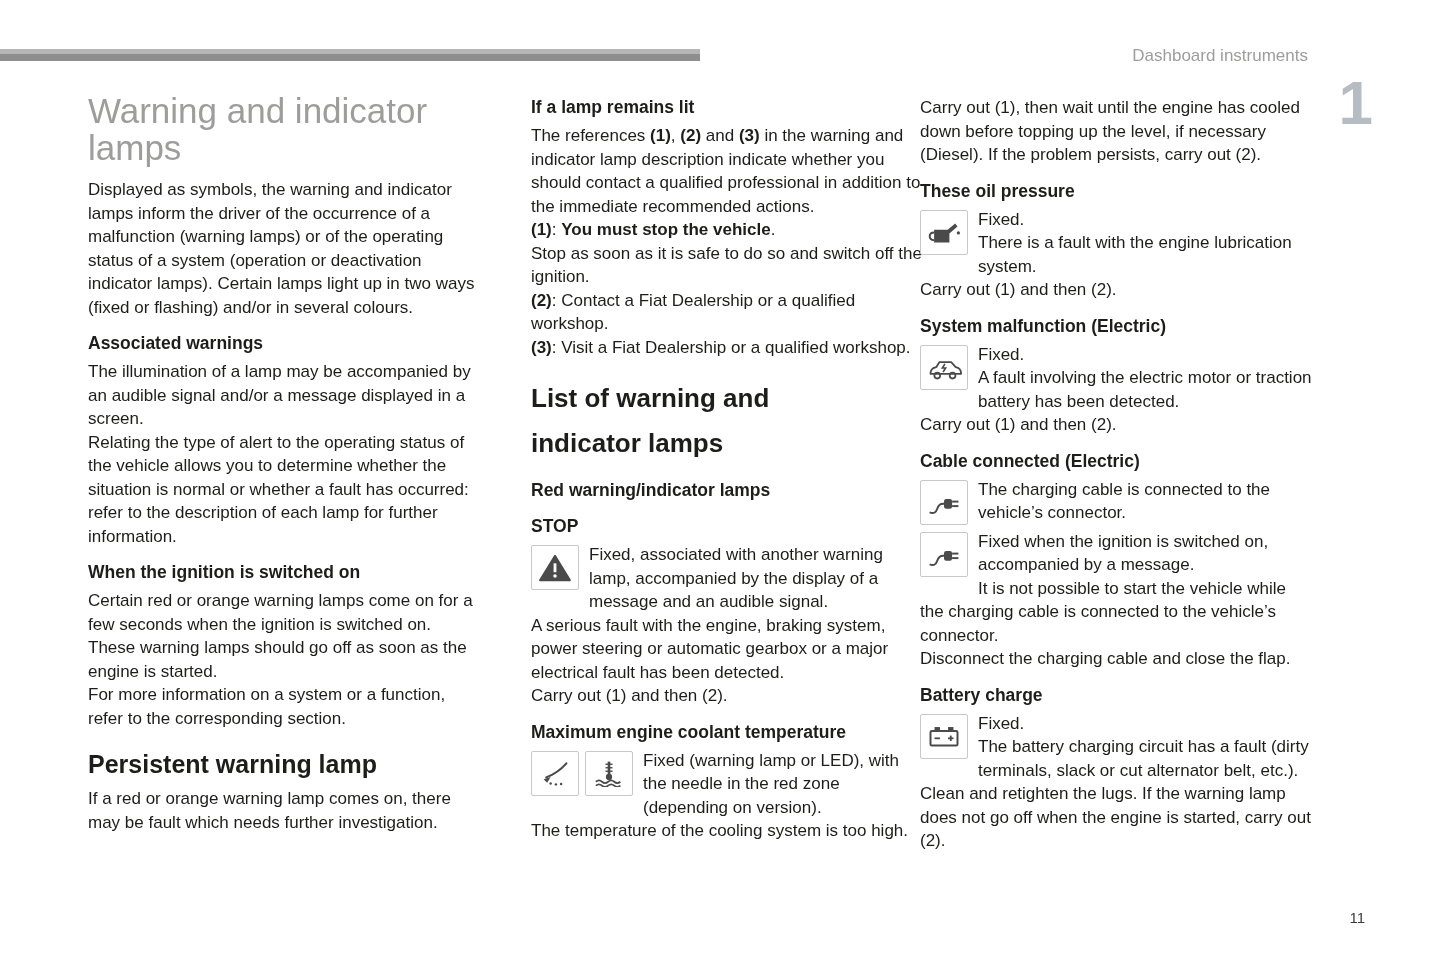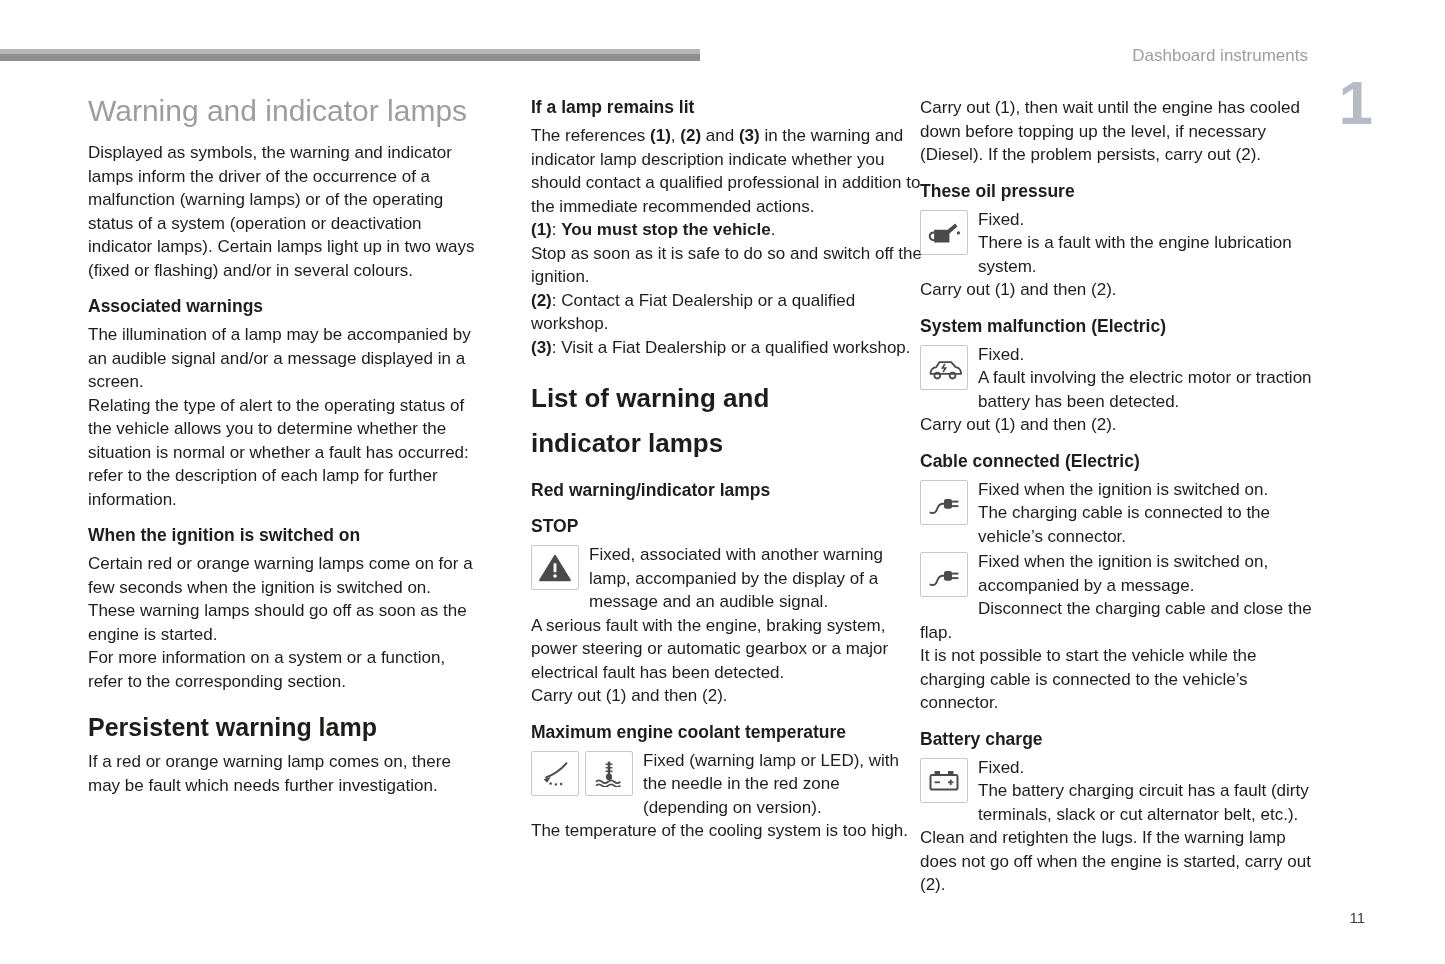--- a/index.html
+++ b/index.html
@@ -34,21 +34,21 @@
 
   .col { position: absolute; width: 392px; font-size: 17px; line-height: 23.5px; }
   .col1 { left: 88px;  top: 92px; }
   .col2 { left: 531px; top: 96px; }
   .col3 { left: 920px; top: 96px; }
   .col > :first-child { margin-top: 0; }
 
   .para { margin: 0; }
 
   .gray-title {
-    font-size: 30px; line-height: 37px; font-weight: 400;
+    font-size: 35px; line-height: 37px; font-weight: 400;
     color: #9d9d9c; margin-bottom: 12px;
   }
   .sec-heading {
     font-size: 17.5px; line-height: 23px; font-weight: bold;
     margin-top: 13px; margin-bottom: 5px; color: #1d1d1b;
   }
   .big-heading {
     font-size: 25px; line-height: 30px; font-weight: bold;
     margin-top: 19px; margin-bottom: 8px; color: #1d1d1b;
   }
@@ -185,35 +185,34 @@
     <h3 class="sec-heading">Cable connected (Electric)</h3>
     <div class="lamp">
       <span class="lampbox">
         <svg viewBox="0 0 40 32" width="36" height="29" aria-hidden="true">
           <path d="M4 27 q6.5 2.5 8.5 -4 q2 -6.5 8 -5.5" fill="none" stroke="#4a4a4a" stroke-width="2.2"></path>
           <rect x="20" y="12" width="9" height="11" rx="2.5" fill="#4a4a4a"></rect>
           <line x1="29" y1="15" x2="36" y2="15" stroke="#4a4a4a" stroke-width="2.2"></line>
           <line x1="29" y1="20" x2="36" y2="20" stroke="#4a4a4a" stroke-width="2.2"></line>
         </svg>
       </span>
-      <p class="para">Fixed when the ignition is switched on.</p>
       <p class="para">The charging cable is connected to the vehicle’s connector.</p>
     </div>
     <div class="lamp">
       <span class="lampbox">
         <svg viewBox="0 0 40 32" width="36" height="29" aria-hidden="true">
           <path d="M4 27 q6.5 2.5 8.5 -4 q2 -6.5 8 -5.5" fill="none" stroke="#4a4a4a" stroke-width="2.2"></path>
           <rect x="20" y="12" width="9" height="11" rx="2.5" fill="#4a4a4a"></rect>
           <line x1="29" y1="15" x2="36" y2="15" stroke="#4a4a4a" stroke-width="2.2"></line>
           <line x1="29" y1="20" x2="36" y2="20" stroke="#4a4a4a" stroke-width="2.2"></line>
         </svg>
       </span>
       <p class="para">Fixed when the ignition is switched on, accompanied by a message.</p>
+      <p class="para">It is not possible to start the vehicle while the charging cable is connected to the vehicle’s connector.</p>
       <p class="para">Disconnect the charging cable and close the flap.</p>
-      <p class="para">It is not possible to start the vehicle while the charging cable is connected to the vehicle’s connector.</p>
     </div>
 
     <h3 class="sec-heading">Battery charge</h3>
     <div class="lamp">
       <span class="lampbox">
         <svg viewBox="0 0 40 32" width="36" height="29" aria-hidden="true">
           <rect x="5" y="10" width="30" height="16" rx="1.5" fill="none" stroke="#4a4a4a" stroke-width="2.2"></rect>
           <rect x="9.5" y="5.5" width="6" height="4.5" fill="#4a4a4a"></rect>
           <rect x="24.5" y="5.5" width="6" height="4.5" fill="#4a4a4a"></rect>
           <line x1="9.5" y1="18" x2="15.5" y2="18" stroke="#4a4a4a" stroke-width="2"></line>

